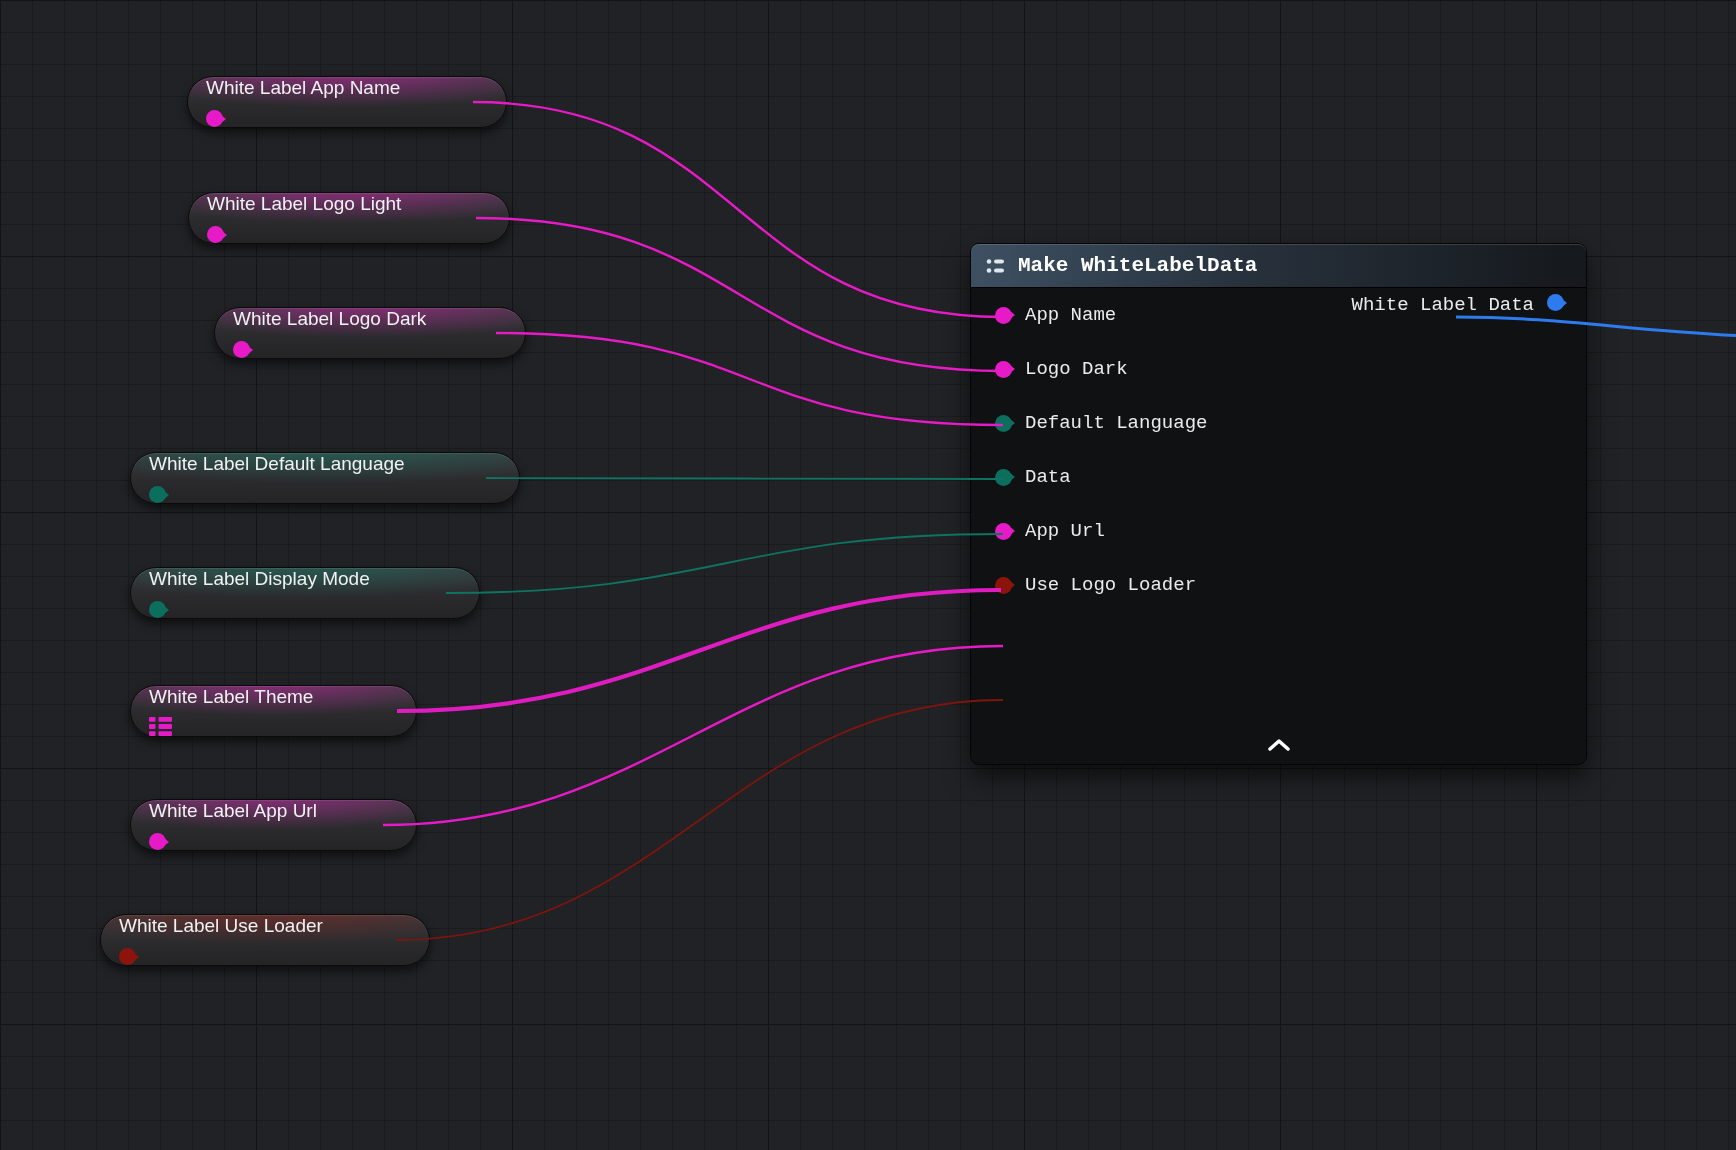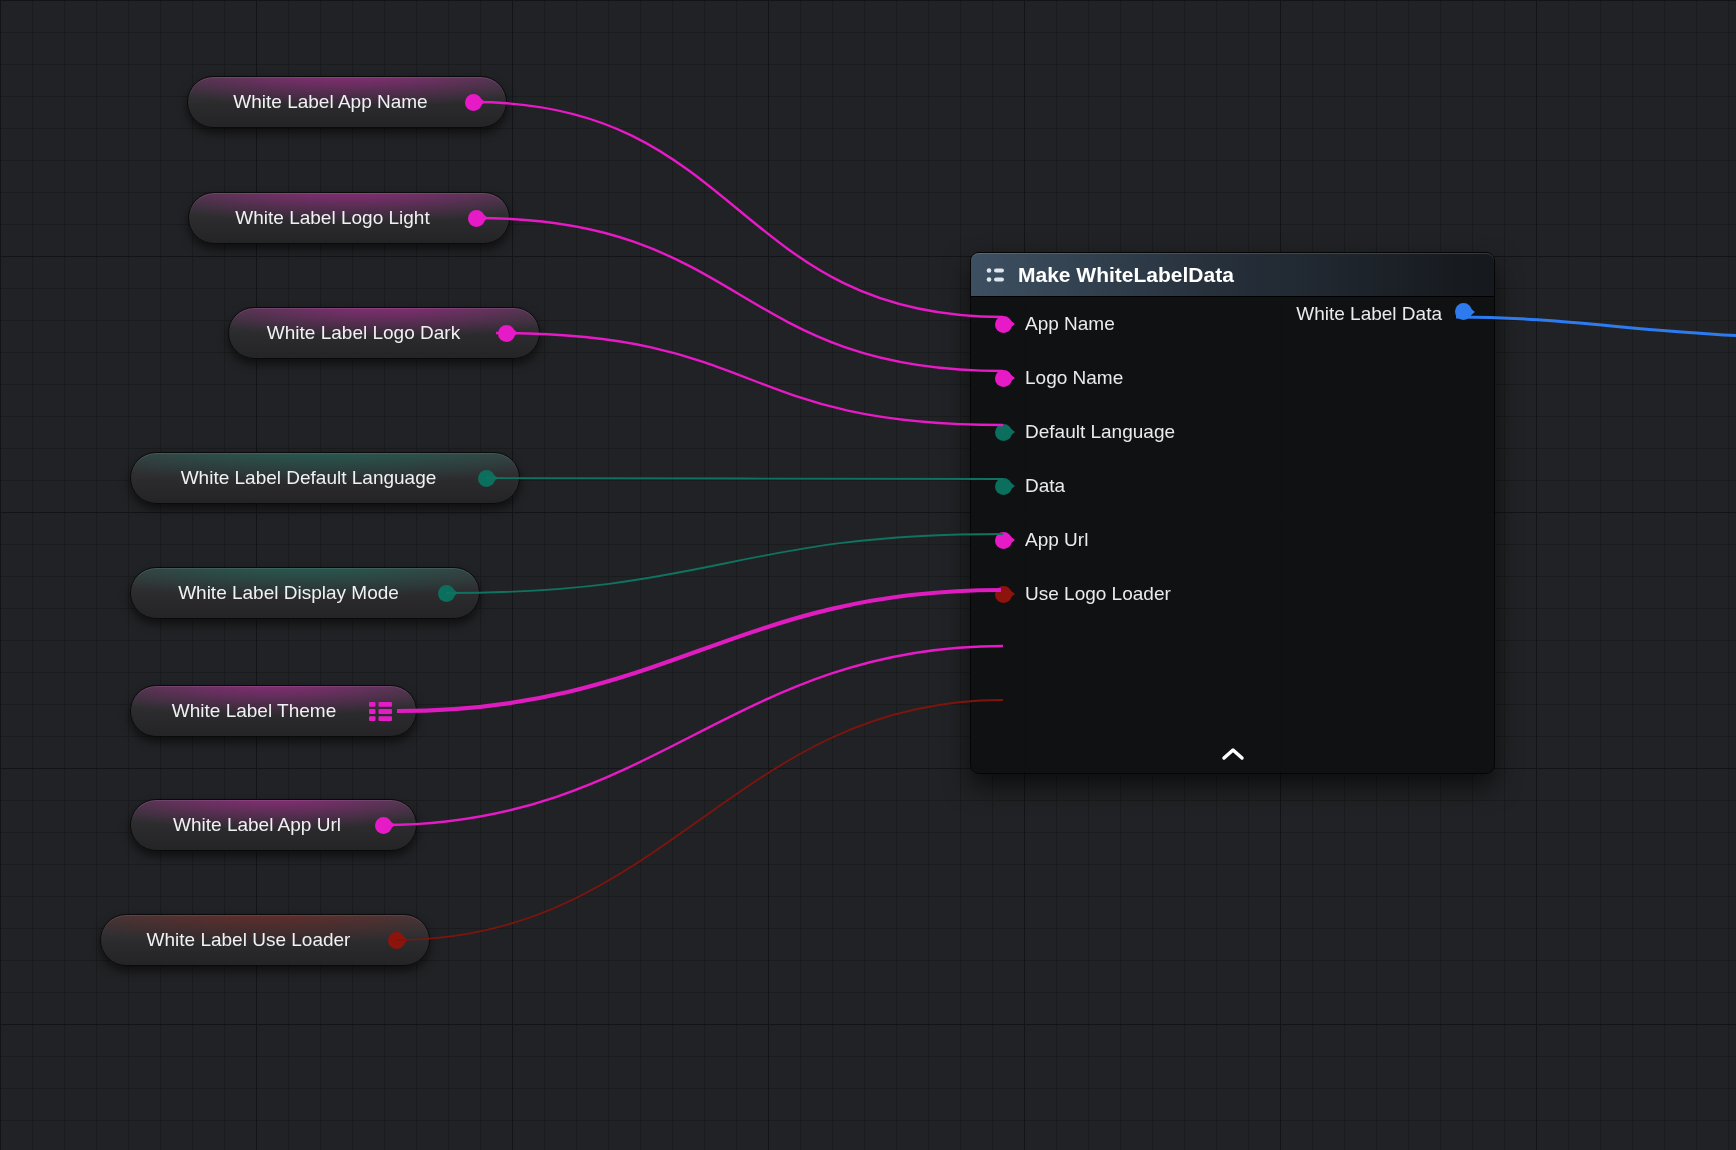--- a/index.html
+++ b/index.html
@@ -16,55 +16,57 @@
       linear-gradient(#1a1b1d 1px, transparent 1px),
       linear-gradient(90deg, #1a1b1d 1px, transparent 1px);
     background-size:256px 256px,256px 256px,32px 32px,32px 32px;
   }
 
   
   .getter{
     position:absolute;
     height:52px;
     border-radius:27px;
-    display:flex;align-items:center;
+    display:flex;align-items:flex-start;
     padding:0 24px 0 18px;
     border:1px solid #0a0a0b;
     background:
       radial-gradient(120% 120% at 50% -15%, var(--glow) 0%, rgba(40,40,42,0) 62%),
       linear-gradient(180deg,#3a3a3d 0%,#2b2b2e 55%,#242427 100%);
     box-shadow:0 5px 10px rgba(0,0,0,.55), inset 0 1px 0 rgba(255,255,255,.09);
     color:#f0f1f2;
     font-size:19px;
+    flex-direction:column;
   }
   .getter .glabel{flex:1;text-align:center;white-space:nowrap;padding-right:10px;}
   .pin{
     position:relative;
     width:17px;height:17px;border-radius:50%;
     flex:none;
   }
   .pin::after{
     content:"";position:absolute;left:15px;top:50%;
     transform:translateY(-50%);
     border:4px solid transparent;border-left:5px solid currentColor;
   }
   .pin-string{background:#e61ac6;color:#e61ac6;}
   .pin-enum{background:#0c6e5c;color:#0c6e5c;}
   .pin-bool{background:#8d140c;color:#8d140c;}
   .pin-blue{background:#2d7bef;color:#2d7bef;}
   .struct-icon{flex:none;width:23px;height:19px;display:block;}
 
   
   #make-node{
-    position:absolute;left:970px;top:252px;width:525px;height:522px;
+    position:absolute;left:970px;top:243px;width:617px;height:522px;
     border-radius:9px;
     background:rgba(16,17,18,.96);
     border:1px solid #050506;
     box-shadow:0 12px 26px rgba(0,0,0,.6);
     color:#e9ebed;
+    font-family:Liberation Mono, monospace;
   }
   #make-node .header{
     height:44px;border-radius:8px 8px 0 0;
     display:flex;align-items:center;gap:11px;
     padding:0 14px;
     background:linear-gradient(90deg,#3d5062 0%,#27313c 45%,#15181c 100%);
     box-shadow:inset 0 1px 0 rgba(255,255,255,.14);
     border-bottom:1px solid #000;
   }
   #make-node .header .title{font-size:21px;font-weight:700;color:#fff;white-space:nowrap;}
@@ -99,21 +101,21 @@
   <div class="getter" style="--glow:rgba(216,30,180,.55);left:187px;top:76px;width:320px;">
     <span class="glabel">White Label App Name</span>
     <span class="pin pin-string"></span>
   </div>
 
   <div class="getter" style="--glow:rgba(216,30,180,.55);left:188px;top:192px;width:322px;">
     <span class="glabel">White Label Logo Light</span>
     <span class="pin pin-string"></span>
   </div>
 
-  <div class="getter" style="--glow:rgba(216,30,180,.55);left:228px;top:307px;width:312px;gap:8px;">
+  <div class="getter" style="--glow:rgba(216,30,180,.55);left:214px;top:307px;width:312px;gap:8px;">
     <span class="glabel">White Label Logo Dark</span>
     <span class="pin pin-string"></span>
   </div>
 
   <div class="getter" style="--glow:rgba(18,122,102,.55);left:130px;top:452px;width:390px;">
     <span class="glabel">White Label Default Language</span>
     <span class="pin pin-enum"></span>
   </div>
 
   <div class="getter" style="--glow:rgba(18,122,102,.55);left:130px;top:567px;width:350px;">
@@ -158,21 +160,21 @@
       <span class="title">Make WhiteLabelData</span>
     </div>
 
     <div class="inputs">
       <div class="pin-row">
         <span class="pin pin-string"></span>
         <span class="plabel">App Name</span>
       </div>
       <div class="pin-row">
         <span class="pin pin-string"></span>
-        <span class="plabel">Logo Name</span>
+        <span class="plabel">Logo Dark</span>
       </div>
       <div class="pin-row">
         <span class="pin pin-enum"></span>
         <span class="plabel">Default Language</span>
       </div>
       <div class="pin-row">
         <span class="pin pin-enum"></span>
         <span class="plabel">Data</span>
       </div>
       <div class="pin-row">

